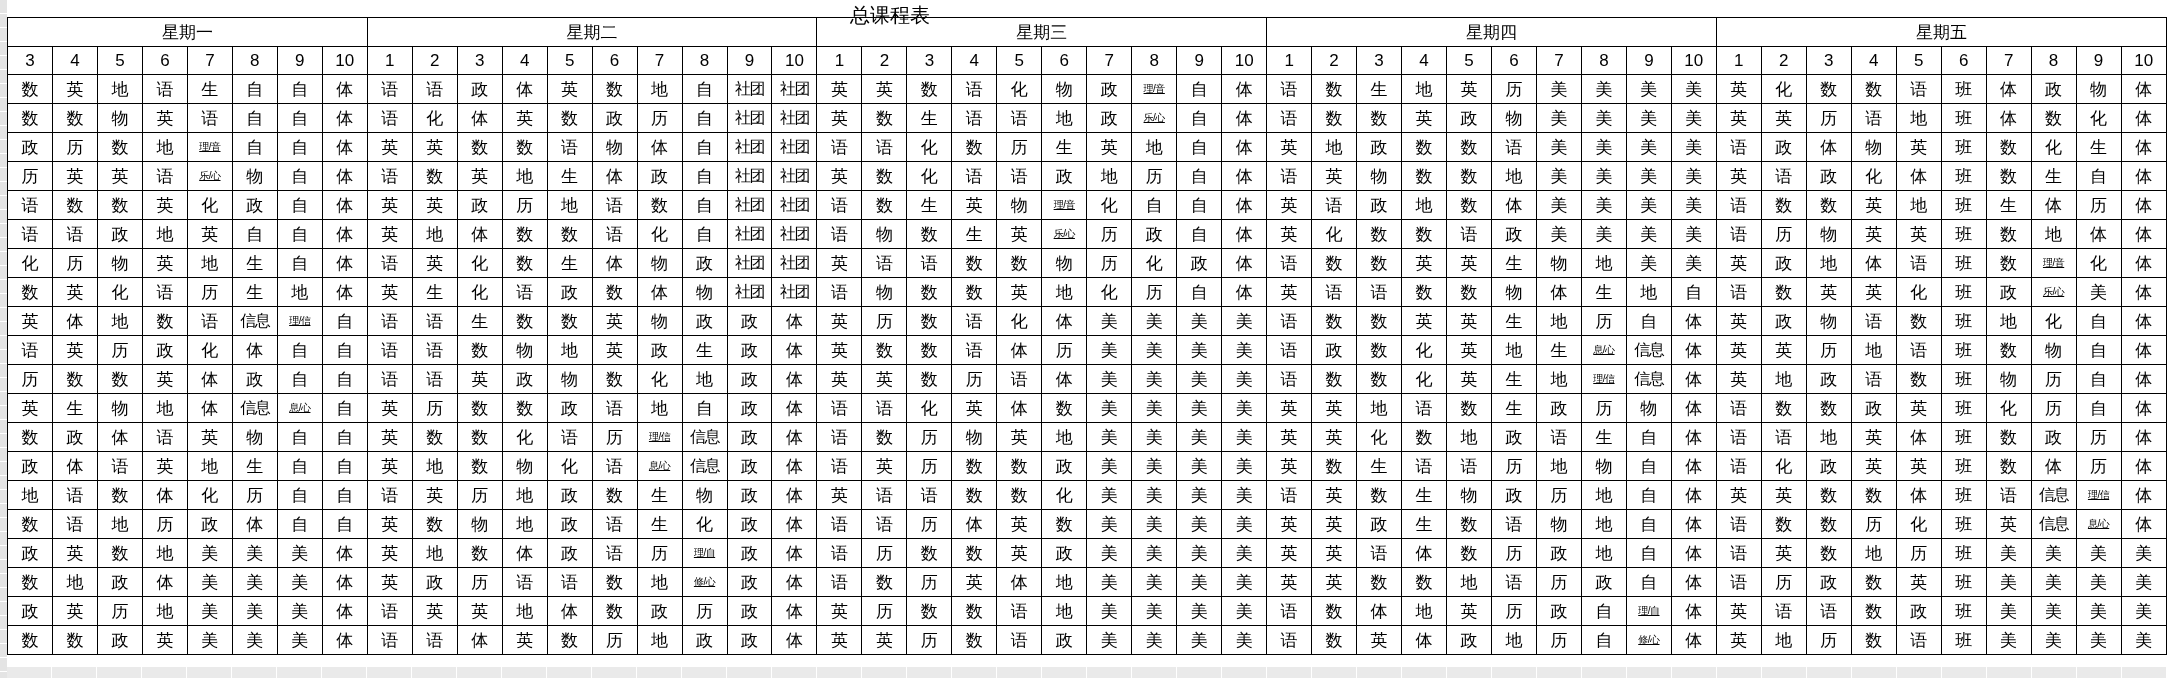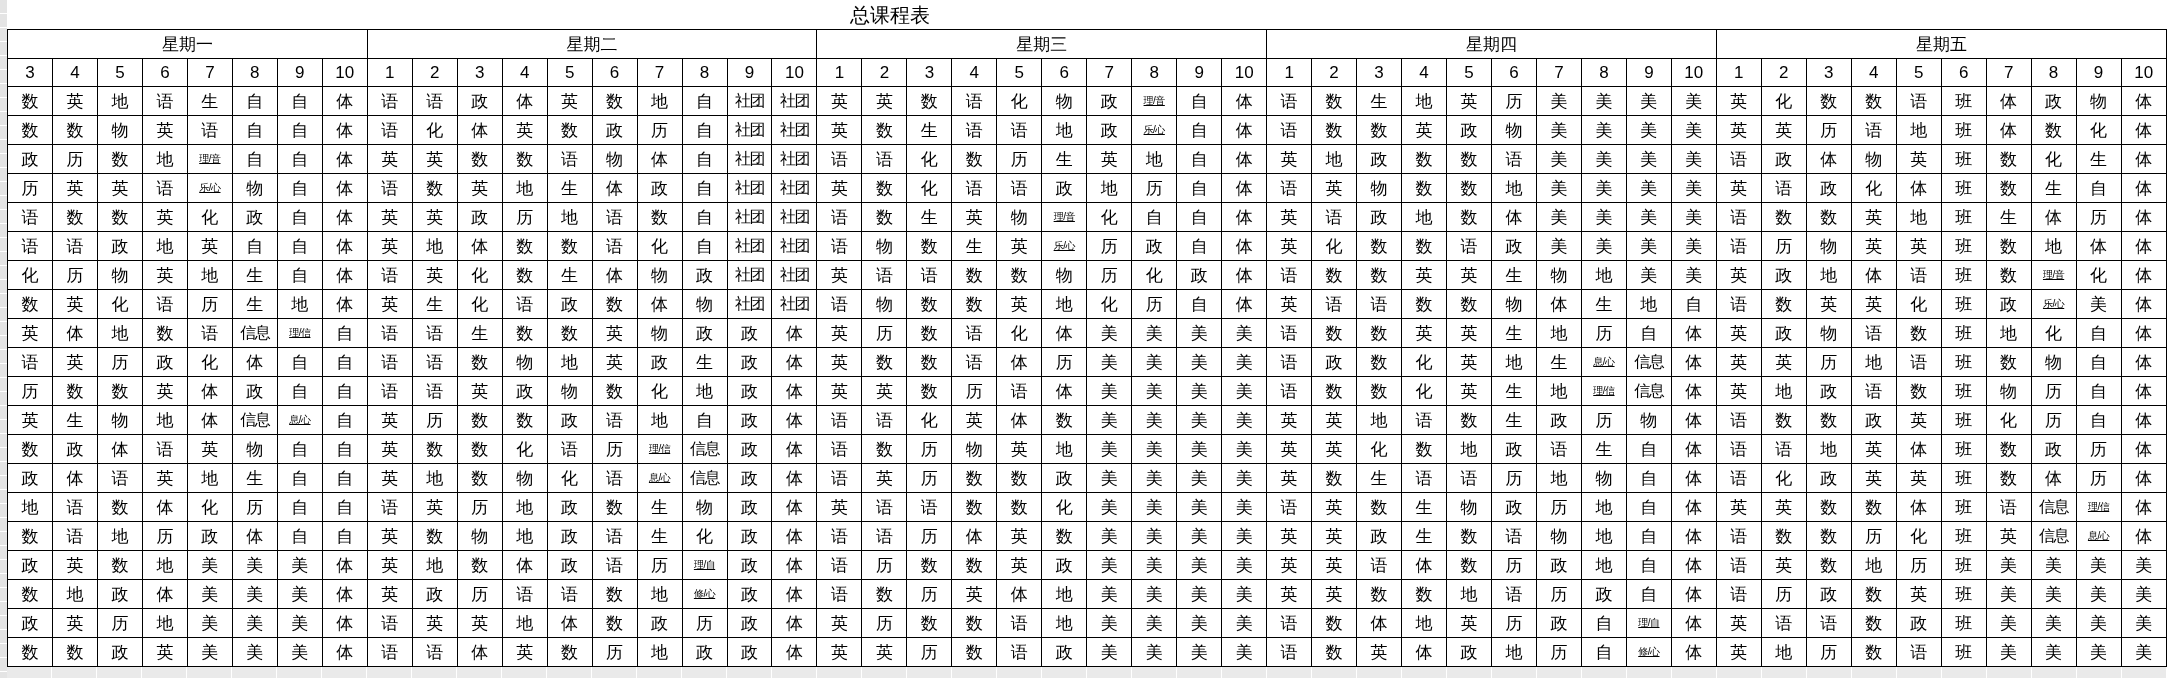--- a/index.html
+++ b/index.html
@@ -15,21 +15,21 @@
   }
   .gutter-bottom {
     position:absolute; left:7px; top:667px; width:2160px; height:11px;
     background:repeating-linear-gradient(to right,#eaeaea 0 44px,#ffffff 44px 45px);
   }
   .sheet-title {
     position:absolute; top:3px; left:850px; width:280px;
     text-align:left; font-size:20px; line-height:24px; font-weight:500;
   }
   table.grid {
-    position:absolute; left:7px; top:29px; width:2160px;
+    position:absolute; left:7px; top:17px; width:2160px;
     border-collapse:collapse; table-layout:fixed;
   }
   table.grid td {
     border:1px solid #000; padding:0; margin:0;
     text-align:center; vertical-align:middle;
     overflow:hidden; white-space:nowrap;
     font-size:17px; line-height:1;
   }
   tr.days-row   { height:29px; }
   tr.periods-row{ height:28px; }

